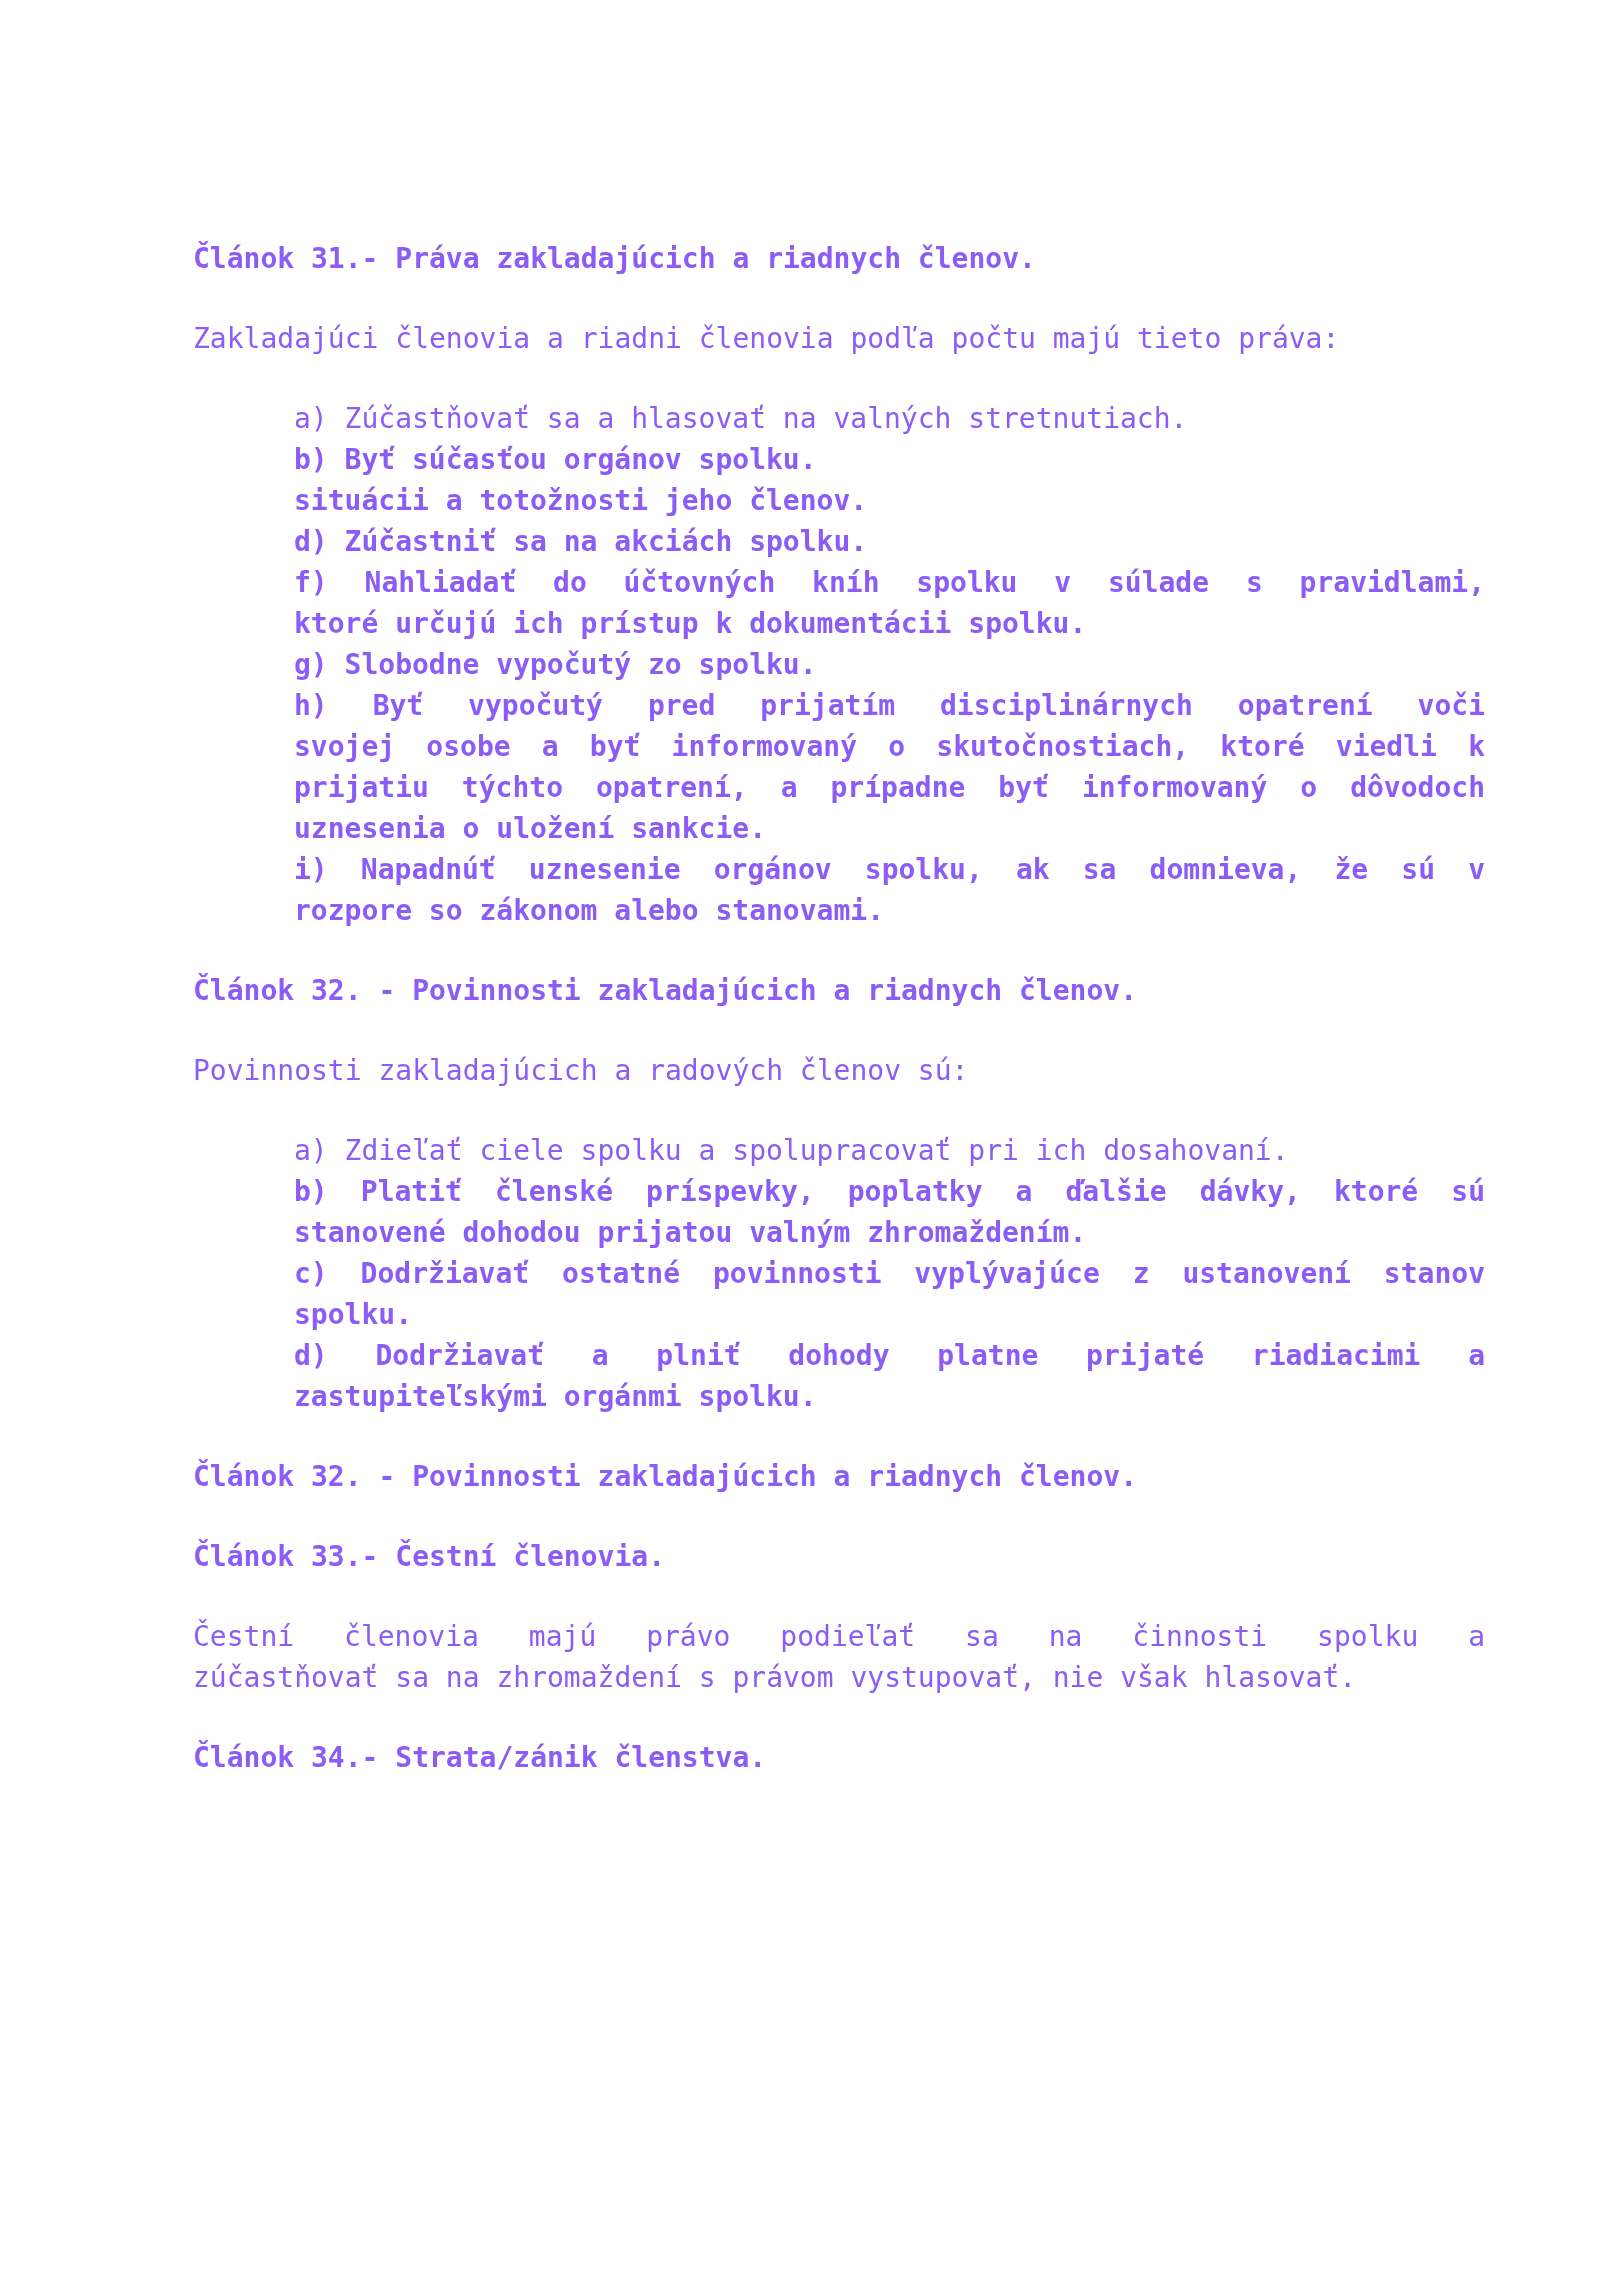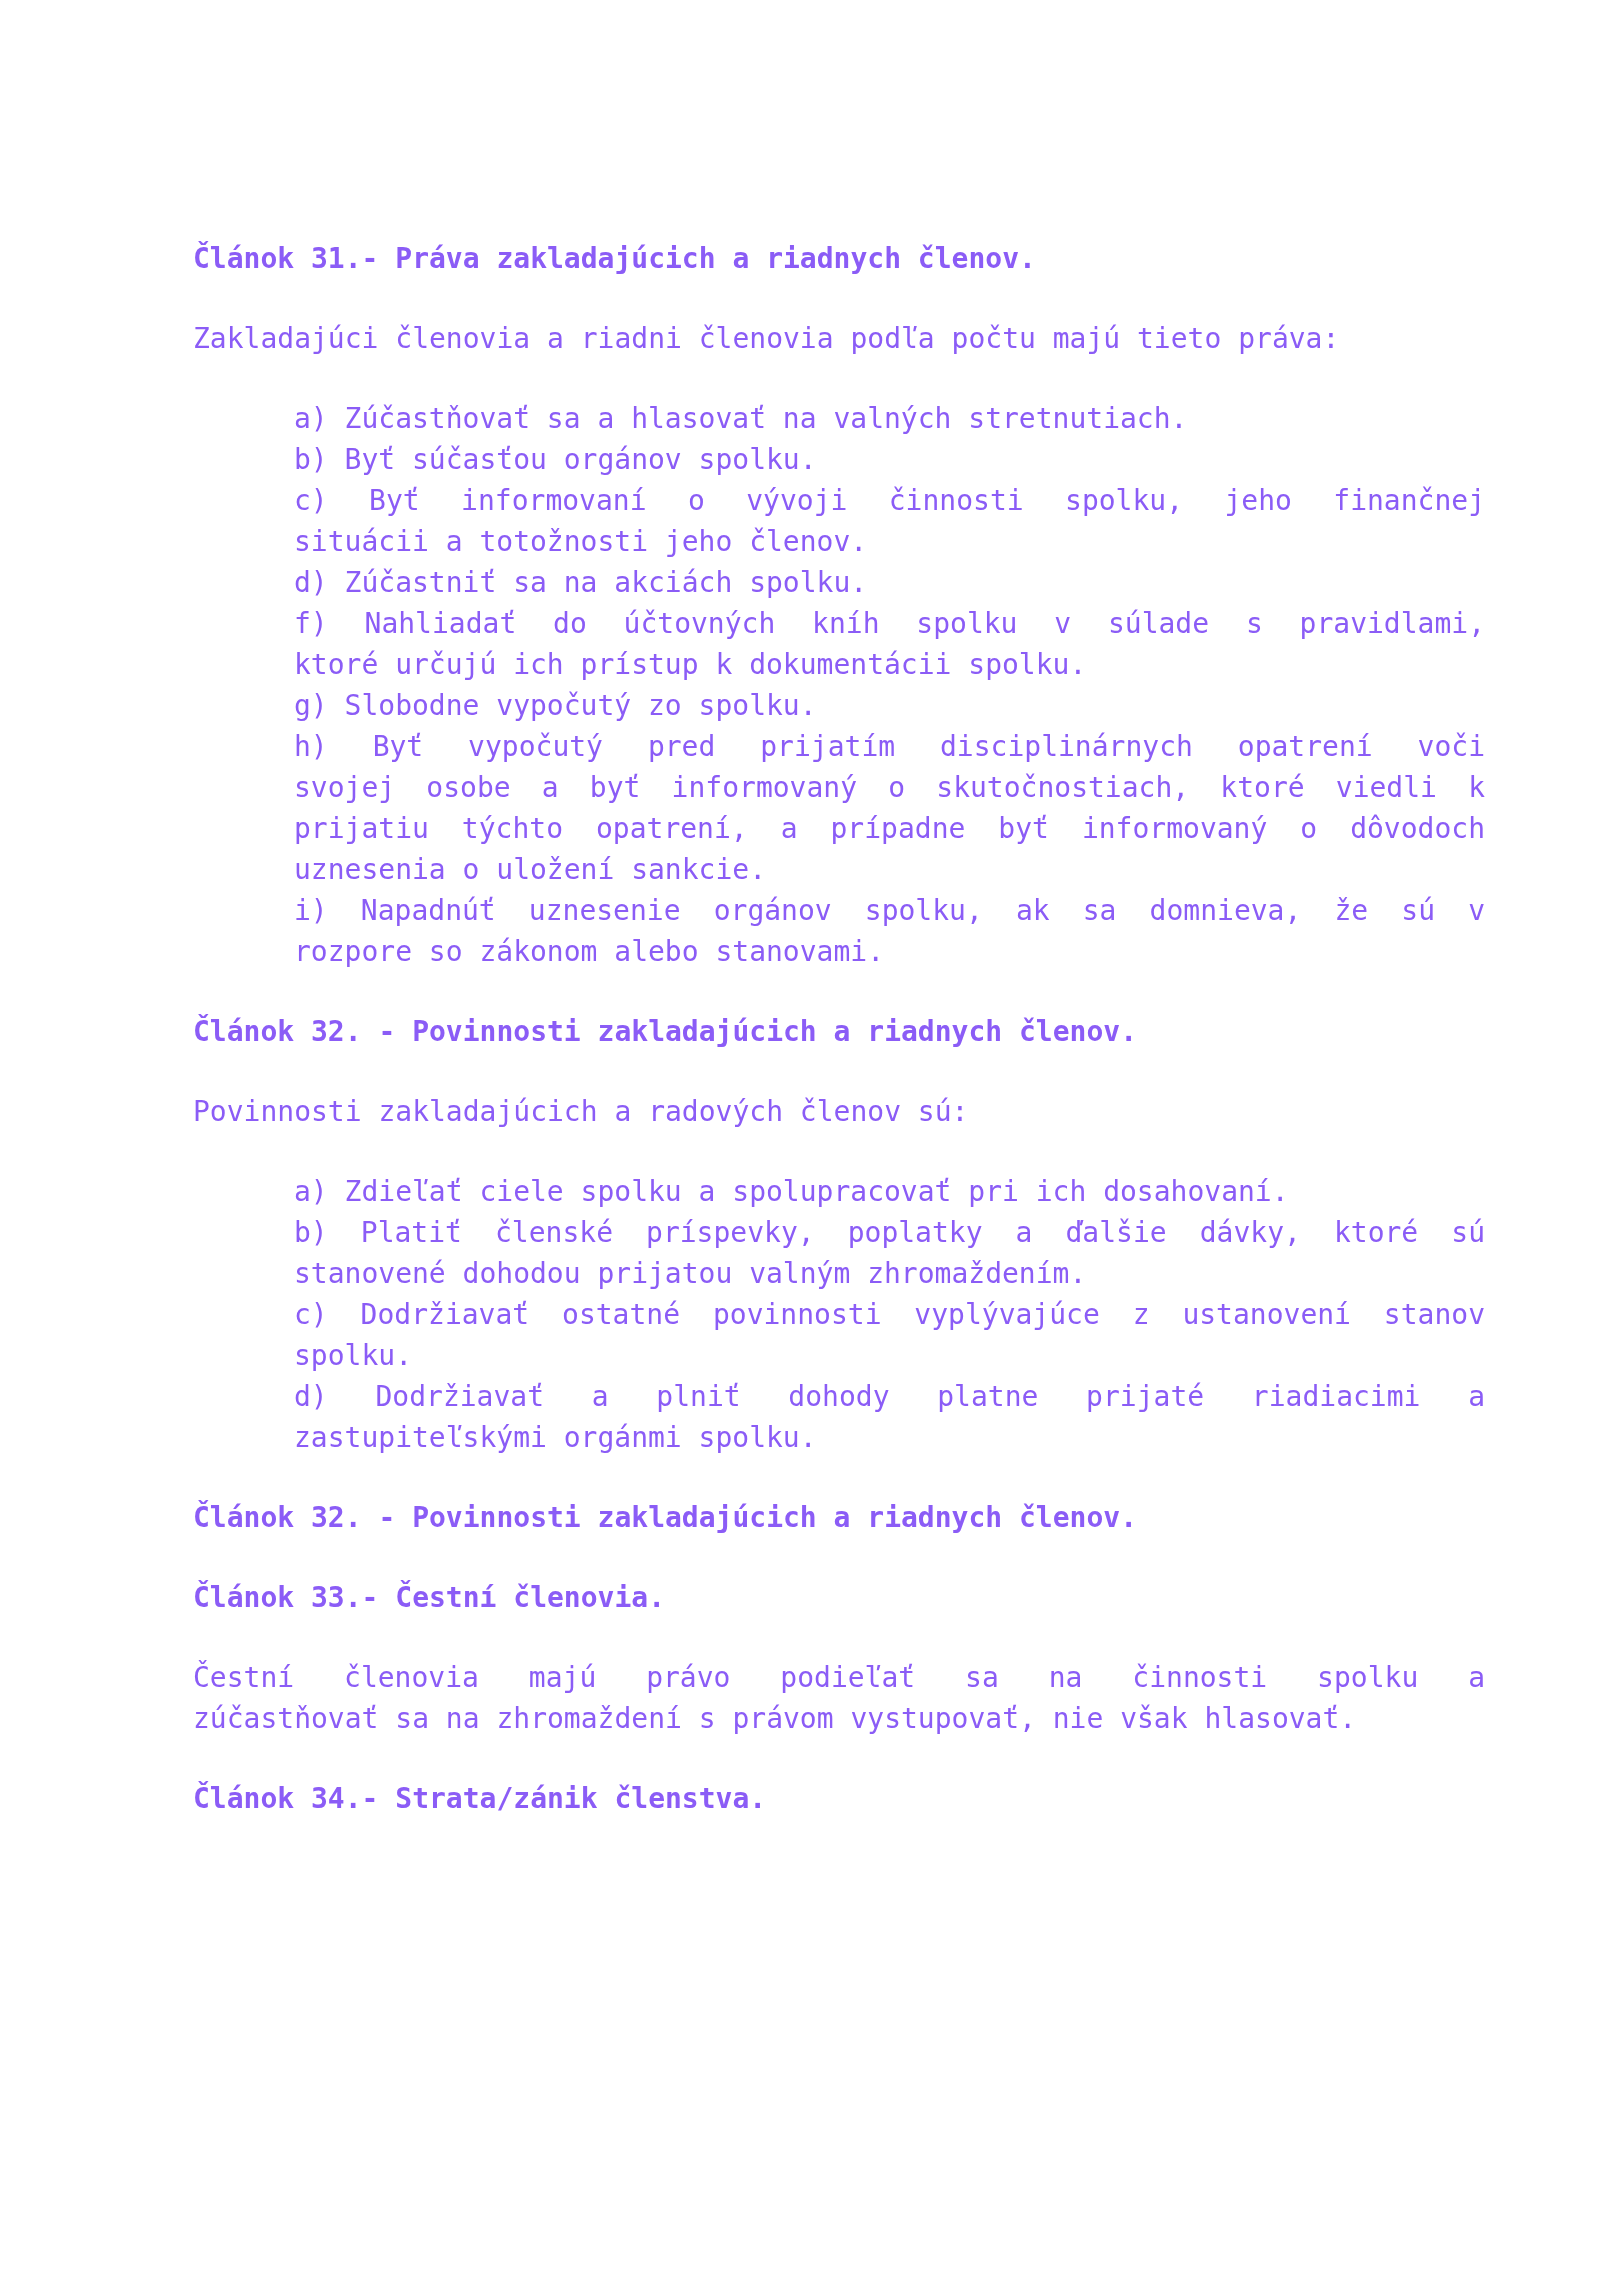--- a/index.html
+++ b/index.html
@@ -29,20 +29,21 @@
     margin-top: 0;
   }
   .heading {
     font-weight: bold;
   }
   .list-item {
     margin-left: 101px;
   }
   .list-item + .list-item {
     margin-top: 0;
+    font-weight: bold;
   }
   .line {
     white-space: normal;
   }
   .line.justify {
     text-align: justify;
     text-align-last: justify;
   }
 </style>
 </head>
@@ -56,21 +57,20 @@
       <div class="block paragraph">
         <div class="line">Zakladajúci členovia a riadni členovia podľa počtu majú tieto práva:</div>
       </div>
       <div class="block list-item">
         <div class="line">a) Zúčastňovať sa a hlasovať na valných stretnutiach.</div>
       </div>
       <div class="block list-item">
         <div class="line">b) Byť súčasťou orgánov spolku.</div>
       </div>
       <div class="block list-item">
-        <div class="line justify">c) Byť informovaní o vývoji činnosti spolku, jeho finančnej</div>
         <div class="line">situácii a totožnosti jeho členov.</div>
       </div>
       <div class="block list-item">
         <div class="line">d) Zúčastniť sa na akciách spolku.</div>
       </div>
       <div class="block list-item">
         <div class="line justify">f) Nahliadať do účtovných kníh spolku v súlade s pravidlami,</div>
         <div class="line">ktoré určujú ich prístup k dokumentácii spolku.</div>
       </div>
       <div class="block list-item">

